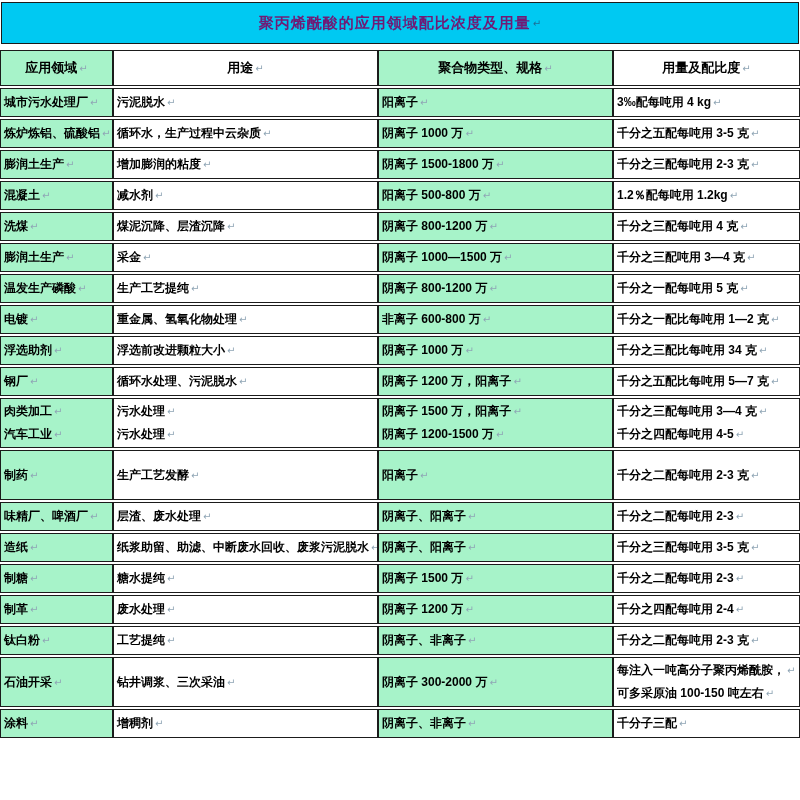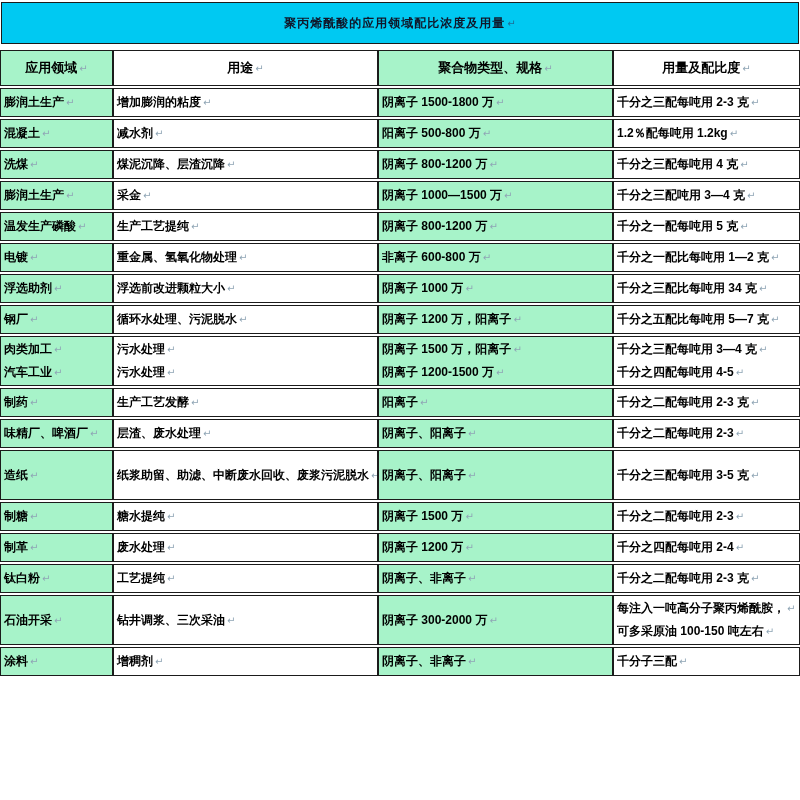--- a/index.html
+++ b/index.html
@@ -12,21 +12,21 @@
   html,body{width:800px;height:800px;overflow:hidden;background:#ffffff;
     font-family:"Liberation Sans","DejaVu Sans",sans-serif;}
   .title-bar{
     margin:2px 1px 0 1px;
     height:42px;
     background:var(--title-bg);
     border:1px solid var(--border);
     display:flex;align-items:center;justify-content:center;
   }
   .title-bar .txt{
-    font-size:12px;font-weight:bold;color:#0f172a;letter-spacing:1px;
+    font-size:15px;font-weight:bold;color:#701a75;letter-spacing:1px;
   }
   table{
     width:800px;margin-top:4px;
     table-layout:fixed;
     border-collapse:separate;border-spacing:0 2px;
   }
   th,td{
     border:1px solid var(--border);
     padding:1px 3px;
     vertical-align:middle;
@@ -72,20 +72,48 @@
     <tr>
       <th class="c-green"><span class="txt">应用领域</span><span class="pm">↵</span></th>
       <th class="c-white"><span class="txt">用途</span><span class="pm">↵</span></th>
       <th class="c-green"><span class="txt">聚合物类型、规格</span><span class="pm">↵</span></th>
       <th class="c-white"><span class="txt">用量及配比度</span><span class="pm">↵</span></th>
     </tr>
   </thead>
   <tbody id="tbody">
       <tr>
         <td class="c-green">
+          <div class="line"><span class="txt">城市污水处理厂</span><span class="pm">↵</span></div>
+        </td>
+        <td class="c-white">
+          <div class="line"><span class="txt">污泥脱水</span><span class="pm">↵</span></div>
+        </td>
+        <td class="c-green">
+          <div class="line"><span class="txt">阳离子</span><span class="pm">↵</span></div>
+        </td>
+        <td class="c-white">
+          <div class="line"><span class="txt">3‰配每吨用 4 kg</span><span class="pm">↵</span></div>
+        </td>
+      </tr>
+      <tr>
+        <td class="c-green">
+          <div class="line"><span class="txt">炼炉炼铝、硫酸铝</span><span class="pm">↵</span></div>
+        </td>
+        <td class="c-white">
+          <div class="line"><span class="txt">循环水，生产过程中云杂质</span><span class="pm">↵</span></div>
+        </td>
+        <td class="c-green">
+          <div class="line"><span class="txt">阴离子 1000 万</span><span class="pm">↵</span></div>
+        </td>
+        <td class="c-white">
+          <div class="line"><span class="txt">千分之五配每吨用 3-5 克</span><span class="pm">↵</span></div>
+        </td>
+      </tr>
+      <tr>
+        <td class="c-green">
           <div class="line"><span class="txt">膨润土生产</span><span class="pm">↵</span></div>
         </td>
         <td class="c-white">
           <div class="line"><span class="txt">增加膨润的粘度</span><span class="pm">↵</span></div>
         </td>
         <td class="c-green">
           <div class="line"><span class="txt">阴离子 1500-1800 万</span><span class="pm">↵</span></div>
         </td>
         <td class="c-white">
           <div class="line"><span class="txt">千分之三配每吨用 2-3 克</span><span class="pm">↵</span></div>

